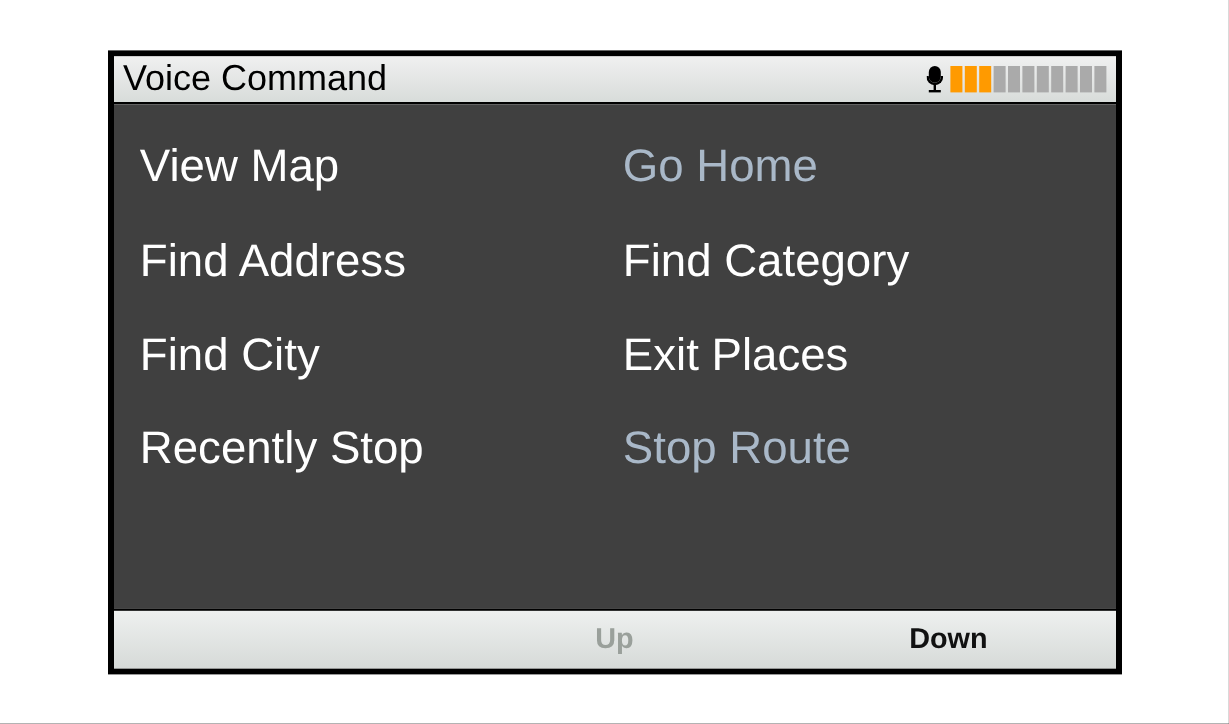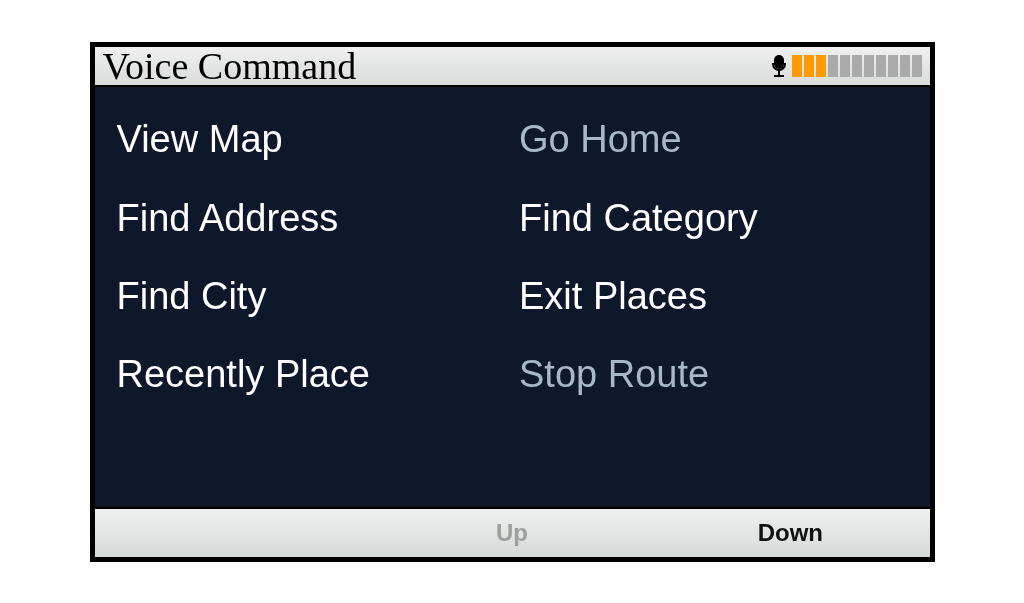--- a/index.html
+++ b/index.html
@@ -1,29 +1,29 @@
 <!DOCTYPE html>
 <html><head>
   <meta charset="utf-8">
   <style>
     * { margin:0; padding:0; box-sizing:border-box; }
     body { background:#fff; display:flex; align-items:center; justify-content:center; width:1024px; height:603px; font-family:"Arial Narrow","Helvetica Neue Condensed","Liberation Sans Narrow",Arial,sans-serif; }
     .device { width:845px; height:520px; border:5px solid #000; display:flex; flex-direction:column; }
     .top-bar { height:40px; background:linear-gradient(#f0f0f0,#d8dcda); border-bottom:2px solid #000; display:flex; align-items:center; justify-content:space-between; padding:0 8px; }
-    .title { font-size:38px; color:#000; font-weight:400; font-stretch:condensed;font-family:Liberation Serif, serif; }
+    .title { font-size:30px; color:#000; font-weight:400; font-stretch:condensed; }
     .mic-area { display:flex; align-items:center; gap:6px; }
     .mic-icon { width:14px; height:22px; position:relative; }
     .mic-body { width:10px; height:14px; background:#000; border-radius:5px 5px 5px 5px; position:absolute; top:0; left:2px; }
     .mic-stand { width:2px; height:6px; background:#000; position:absolute; top:15px; left:6px; }
     .mic-base { width:10px; height:2px; background:#000; position:absolute; bottom:0; left:2px; }
     .mic-ring { width:14px; height:8px; border:2px solid #000; border-top:none; border-radius:0 0 10px 10px; position:absolute; top:8px; left:0; }
     .bars { display:flex; gap:2px; }
     .bar { width:10px; height:22px; background:#aaa; }
     .bar.active { background:#ff9a00; }
-    .content { flex:1; background:#0f172a; display:grid; grid-template-columns:1fr 1fr; grid-template-rows:repeat(5,1fr); padding:14px 18px 14px 22px; column-gap:10px; }
+    .content { flex:1; background:#404040; display:grid; grid-template-columns:1fr 1fr; grid-template-rows:repeat(5,1fr); padding:14px 18px 14px 22px; column-gap:10px; }
     .cmd { font-size:38px; color:#fff; display:flex; align-items:center; font-stretch:condensed; font-weight:400; cursor:pointer; }
     .cmd.dim { color:#a9b8c8; }
     .bottom-bar { height:50px; background:linear-gradient(#eef0ef,#d6dad8); border-top:2px solid #000; display:flex; }
     .bottom-bar .spacer { flex:1; }
     .nav-btn { flex:1; display:flex; align-items:center; justify-content:center; font-size:24px; font-weight:bold; color:#111; font-stretch:condensed; cursor:pointer; }
     .nav-btn.dim { color:#9aa09b; }
   </style>
 </head>
 <body>
 
@@ -53,21 +53,21 @@
     </div>
   </div>
 
   <div class="content">
     <div class="cmd">View Map</div>
     <div class="cmd dim">Go Home</div>
     <div class="cmd">Find Address</div>
     <div class="cmd">Find Category</div>
     <div class="cmd">Find City</div>
     <div class="cmd">Exit Places</div>
-    <div class="cmd">Recently Place</div>
+    <div class="cmd">Recently Stop</div>
     <div class="cmd dim">Stop Route</div>
   </div>
 
   <div class="bottom-bar">
     <div class="spacer"></div>
     <div class="nav-btn dim">Up</div>
     <div class="nav-btn">Down</div>
   </div>
 </div>
 

